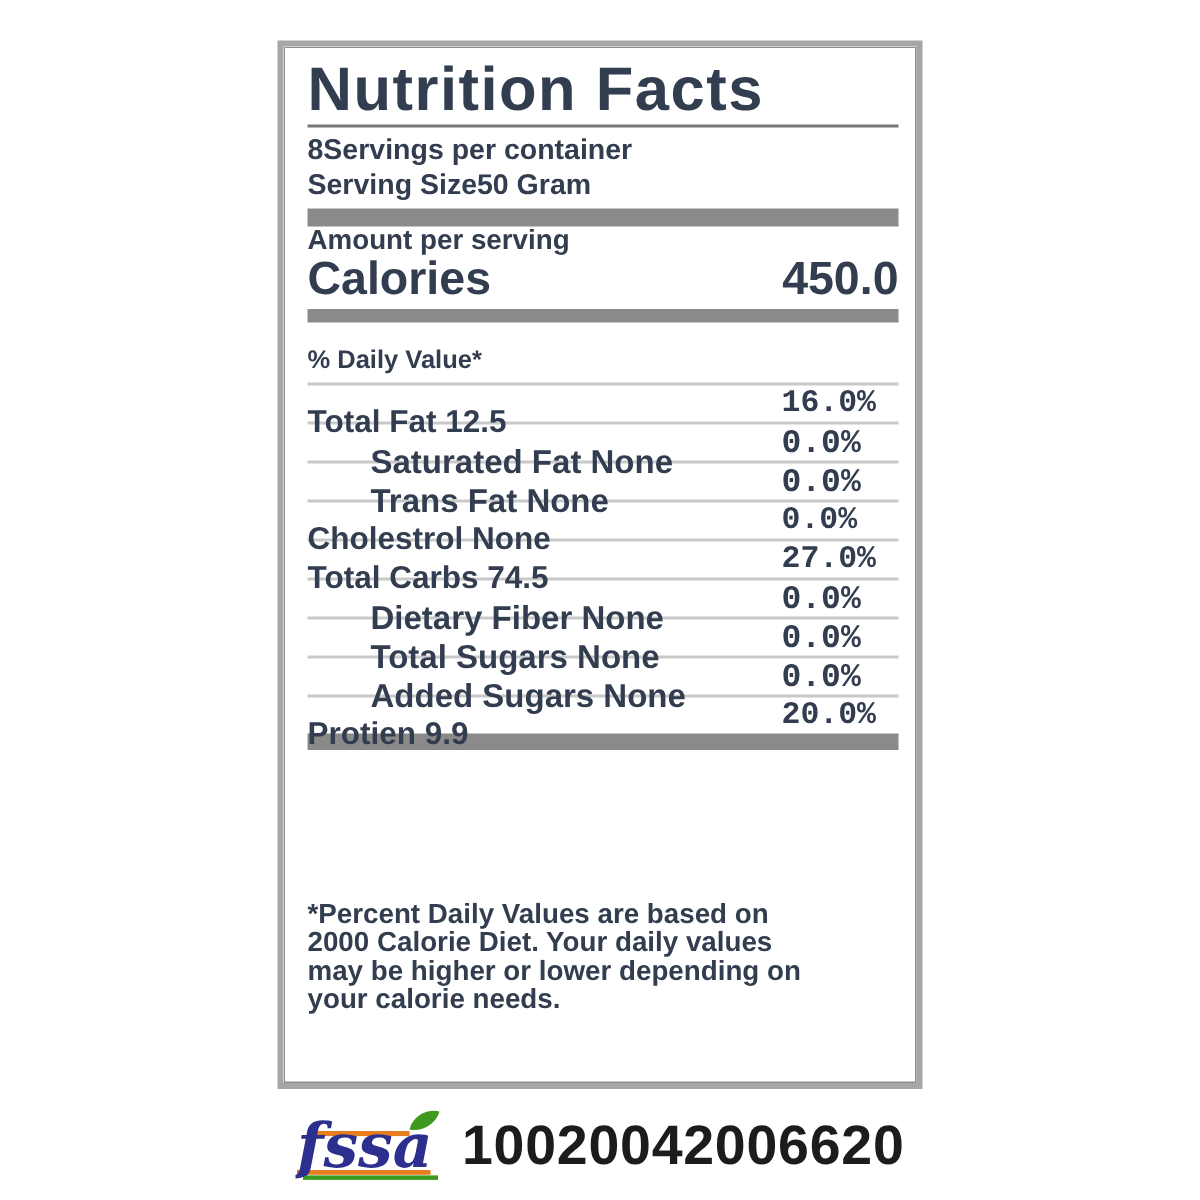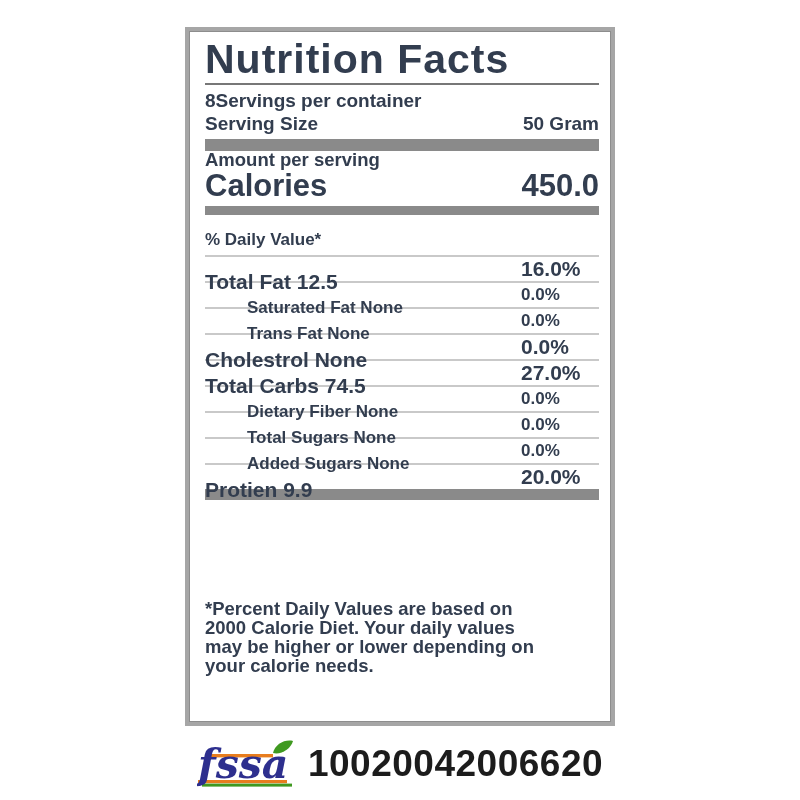--- a/index.html
+++ b/index.html
@@ -25,33 +25,33 @@
     box-sizing:border-box;width:430px;height:699px;
     margin:27px auto 0;background:#fff;
     border:4px solid var(--border-outer);
     box-shadow:inset 0 0 0 1px var(--border-inner);
     padding:8px 12px 0 16px;overflow:hidden;
   }
   .nf-title{font-size:41px;line-height:1.0;letter-spacing:1px;white-space:nowrap;}
   .nf-subtitle{font-size:16.5px;line-height:1.05;margin-top:2px;letter-spacing:.1px;white-space:nowrap;}
   .rule{height:2px;background:var(--rule);margin-top:3px;}
   .servings-line{font-size:19px;line-height:1.0;margin-top:6px;}
-  .serving-size-row{display:flex;justify-content:space-between;font-size:19px;line-height:1.0;margin-top:4px;}
+  .serving-size-row{display:flex;font-size:19px;line-height:1.0;margin-top:4px;}
   .bar{background:var(--bar);}
   .bar-1{height:12px;margin-top:6px;}
   .amount-per-serving{font-size:18.5px;line-height:1.0;}
   .calories-row{display:flex;justify-content:space-between;align-items:baseline;font-size:31px;line-height:1.05;}
   .bar-2{height:9px;margin-top:4px;}
   .dv-header{font-size:17px;text-align:left;margin-top:15px;margin-bottom:5px;}
   .rows{}
   .row{display:flex;align-items:center;height:24px;border-top:2px solid var(--thin);}
   .row .lbl{flex:1;white-space:nowrap;margin-top:25px;}
-  .row .val{width:78px;text-align:left;}
+  .row .val{width:78px;text-align:left;font-family:Liberation Mono, monospace;}
   .row.main{font-size:21px;}
-  .row.sub{font-size:17px;}
+  .row.sub{font-size:22px;}
   .row.sub .lbl{padding-left:42px;}
   .bar-3{height:11px;}
   .footnote{margin-top:99px;font-size:18.5px;line-height:19px;}
   .brand-row{
     display:flex;justify-content:center;align-items:center;
     margin-top:11px;gap:5px;
   }
   .fssai-logo{display:block;}
   .fssai-logo .word{font-family:"DejaVu Serif",serif;font-style:italic;font-size:41px;}
   .fssai-logo .part-blue{fill:var(--fssai-blue);}

